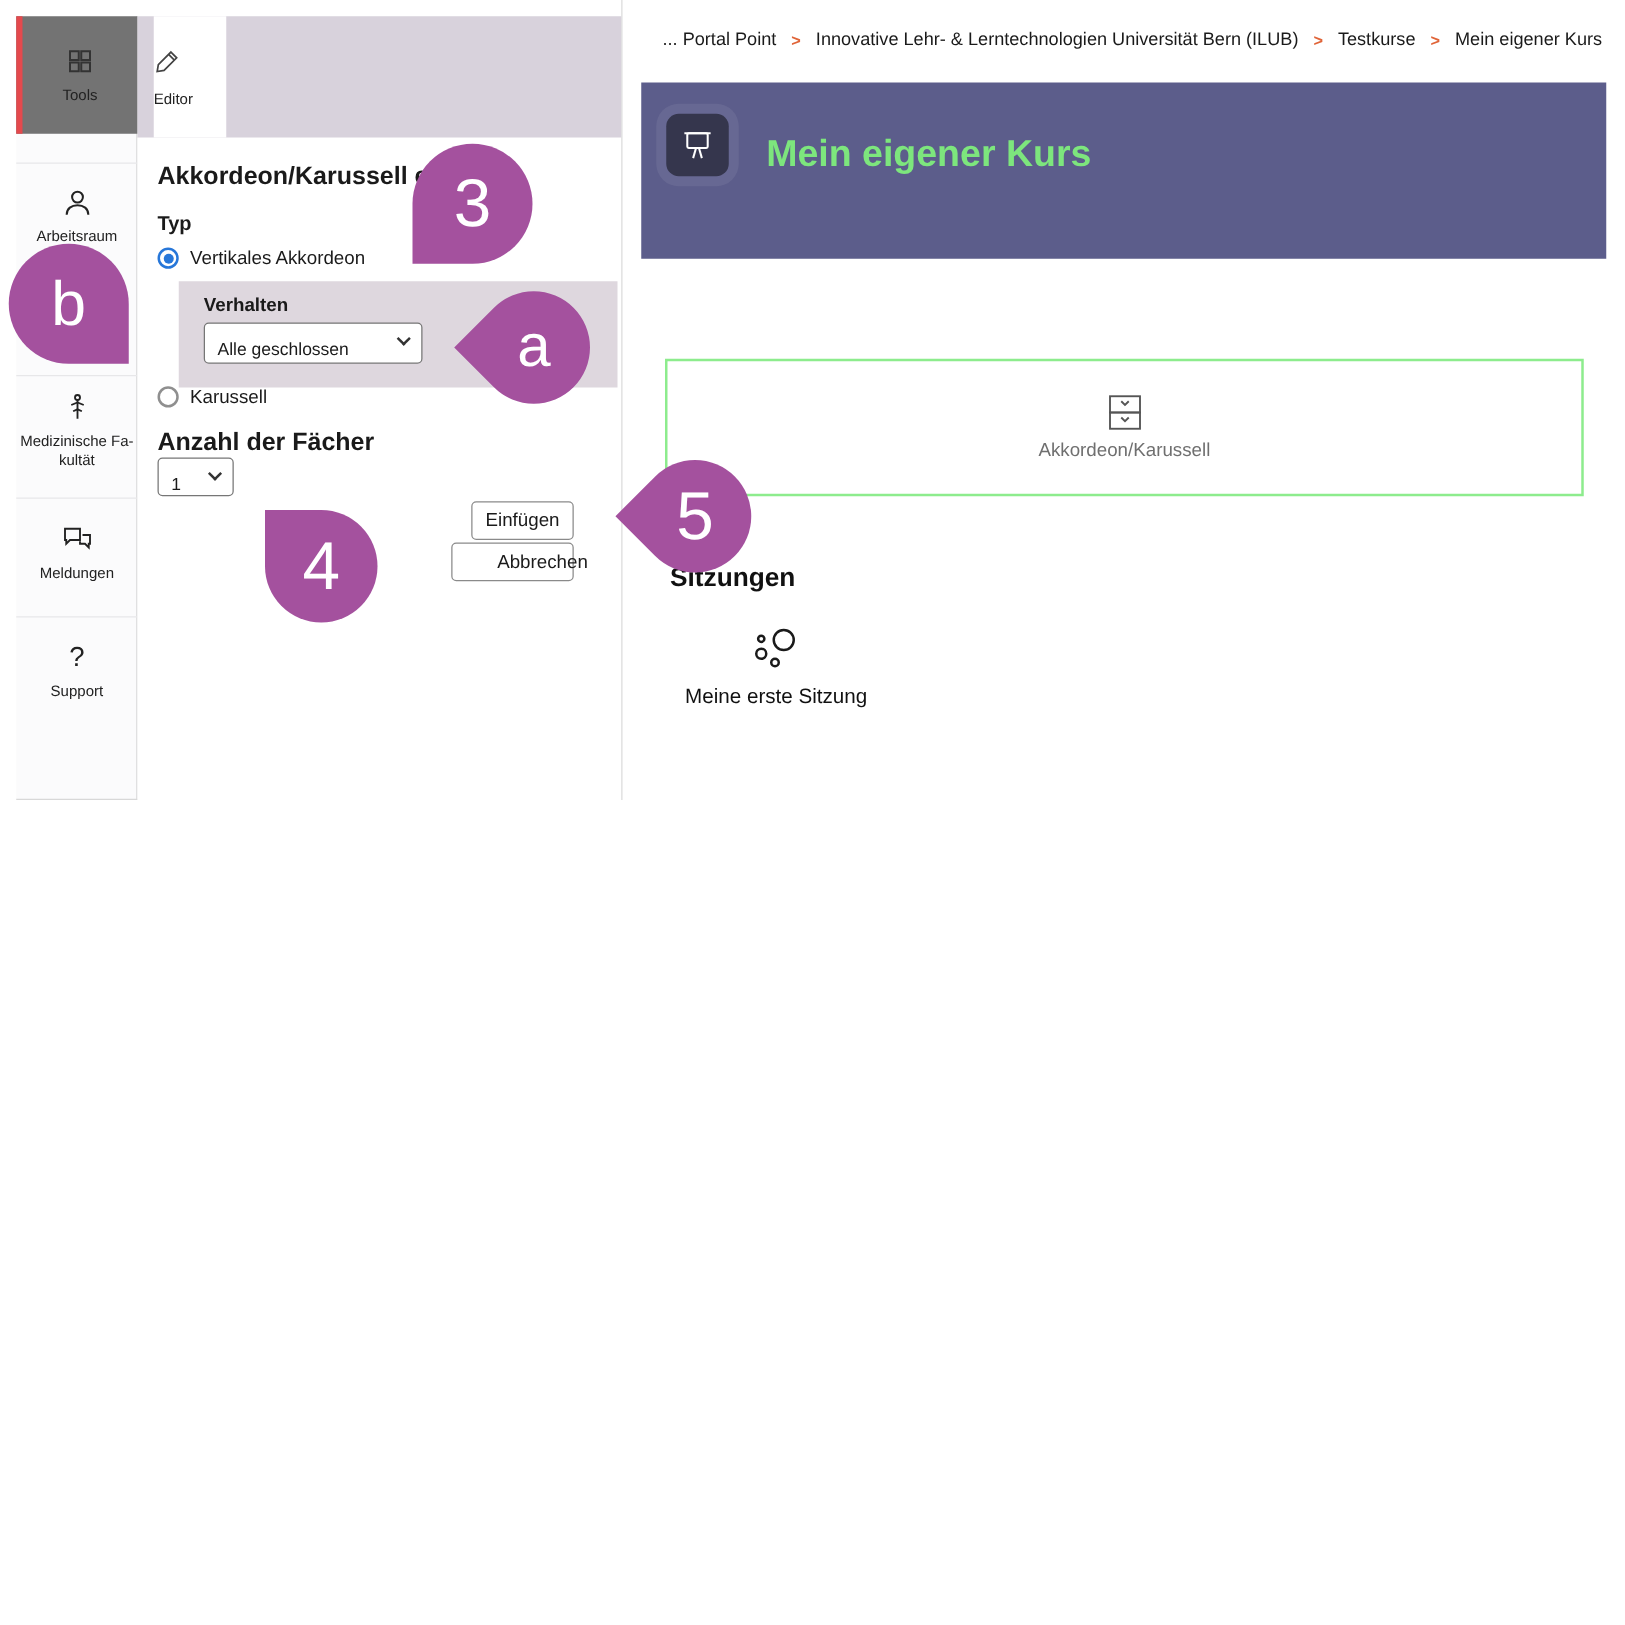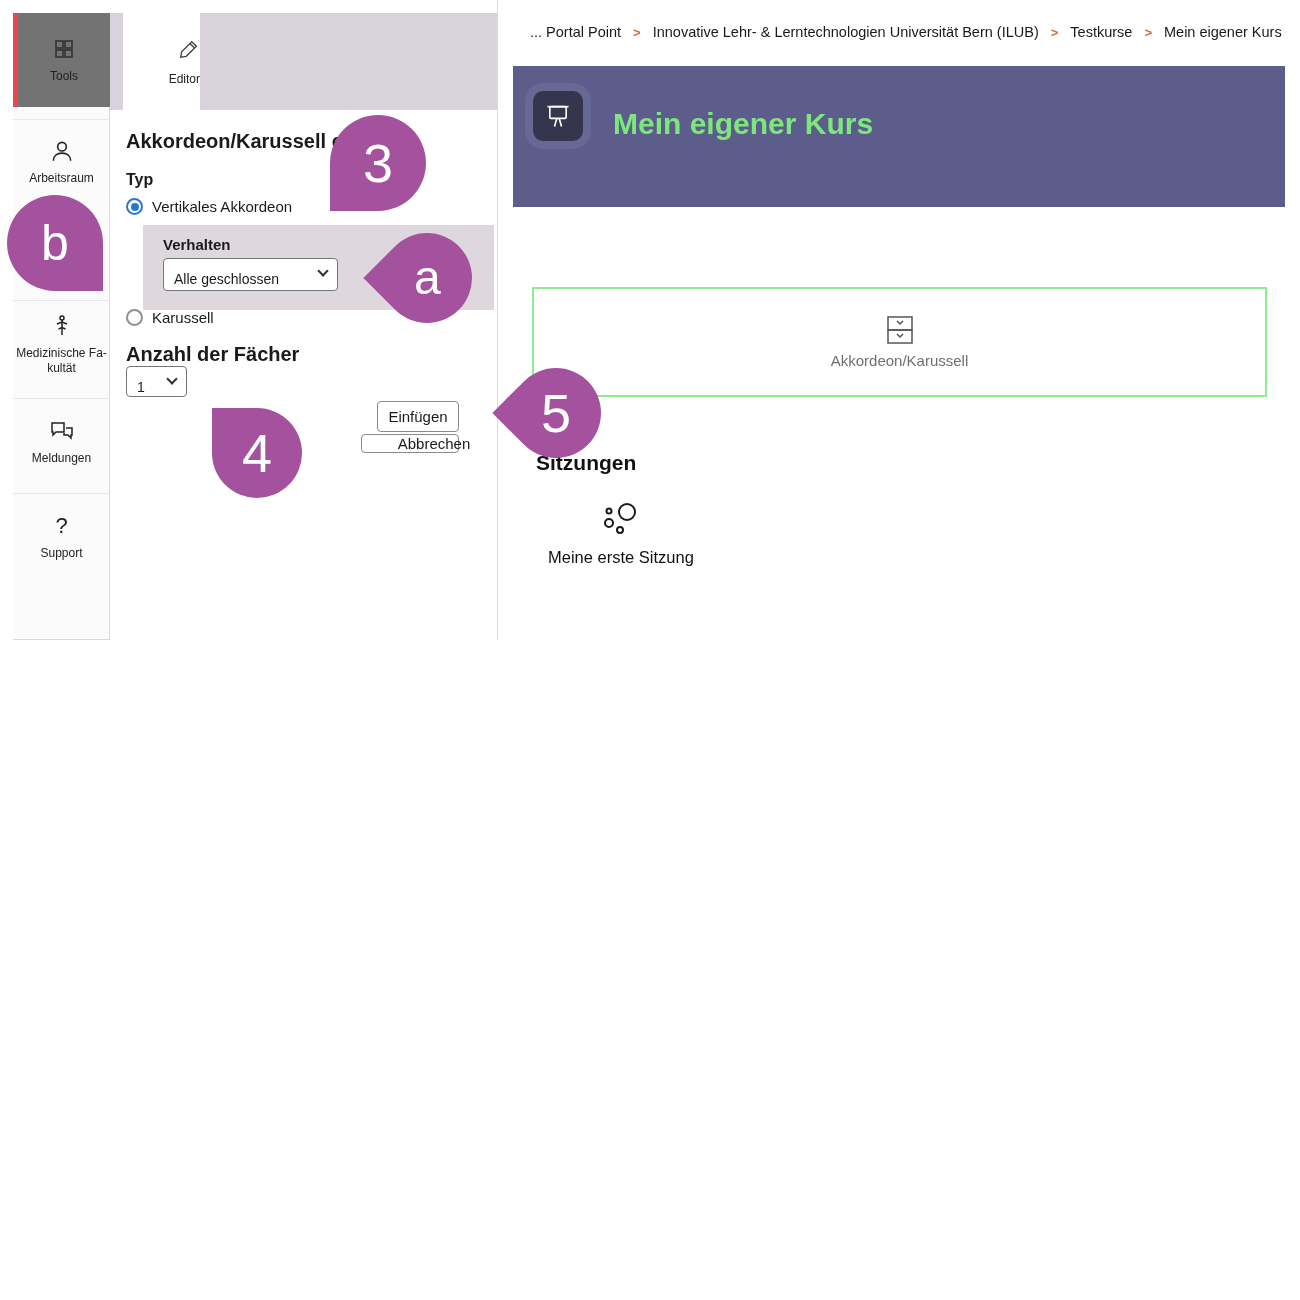--- a/index.html
+++ b/index.html
@@ -20,36 +20,36 @@
     border-bottom: 1px solid #d8d8d8;
   }
   .si {
     position: absolute; left: 0; width: 97px;
     display: flex; flex-direction: column; align-items: center; justify-content: center;
     gap: 7px; font-size: 12px; color: #222; text-align: center;
     border-top: 1px solid #e7e7e9; cursor: pointer;
   }
   .si-label { white-space: pre-line; line-height: 1.25; }
   .si-tools { top: 0; height: 94px; background: #737373; border-top: none; border-left: 5px solid #e4494d; }
-  .si-arbeitsraum { top: 106px;  height: 84px; }
+  .si-arbeitsraum { top: 117px;  height: 84px; }
   .si-medizin     { top: 287px; height: 88px; }
   .si-meldungen   { top: 385px; height: 86px; }
   .si-support     { top: 480px; height: 86px; }
   .si .icon { display: flex; align-items: center; justify-content: center; height: 26px; }
   .question-glyph { font-size: 22px; color: #222; font-weight: 400; }
 
   
   .editor-tabs {
     position: absolute; left: 110px; top: 13px; width: 387px; height: 97px;
     background: #d8d2dc; z-index: 1;
   }
   .editor-tab {
-    position: absolute; left: 13px; top: 0; width: 77px; height: 97px;
+    position: absolute; left: 13px; top: 0; width: 58px; height: 97px;
     background: #ffffff;
-    display: flex; flex-direction: column; align-items: flex-end; justify-content: center;
+    display: flex; flex-direction: column; align-items: flex-start; justify-content: center;
     gap: 12px; font-size: 12px; color: #222; cursor: pointer;
   }
   .editor-content { position: absolute; left: 110px; top: 110px; width: 387px; height: 530px; background: #fff; }
   .panel-title { position: absolute; left: 16px; top: 20px; font-size: 20px; font-weight: bold; white-space: nowrap; }
   .typ-label   { position: absolute; left: 16px; top: 61px; font-size: 16px; font-weight: bold; }
   .radio-row { position: absolute; display: flex; align-items: center; gap: 9px; font-size: 15px; }
   .radio-row1 { left: 16px; top: 88px; }
   .radio-row2 { left: 16px; top: 199px; }
   .radio { width: 17px; height: 17px; border-radius: 50%; position: relative; flex: 0 0 auto; }
   .radio.selected { border: 2px solid #2777d9; }
@@ -71,21 +71,21 @@
   .select-verhalten { position: absolute; left: 20px; top: 33px; width: 175px; height: 33px; }
   .anzahl-label { position: absolute; left: 16px; top: 233px; font-size: 20px; font-weight: bold; text-align: center; }
   .select-anzahl { position: absolute; left: 16px; top: 256px; width: 61px; height: 31px; }
   .chev { width: 8px; height: 8px; border-right: 2px solid #333; border-bottom: 2px solid #333;
           transform: rotate(45deg); margin-top: -4px; flex: 0 0 auto; }
   .btn {
     position: absolute; display: flex; align-items: center; justify-content: center;
     border: 1px solid #8a8a8a; border-radius: 4px; background: #fff; font-size: 15px; cursor: pointer;
   }
   .btn-einfuegen { left: 267px; top: 291px; width: 82px; height: 31px; }
-  .btn-abbrechen { left: 251px; top: 324px; width: 98px; height: 19px; padding-left: 48px; }
+  .btn-abbrechen { left: 251px; top: 324px; width: 98px; height: 31px; padding-left: 48px; }
 
   .divider-v { position: absolute; left: 497px; top: 0; width: 1px; height: 640px; background: #dcdcdc; }
 
   
   .breadcrumb {
     position: absolute; left: 530px; top: 24px; width: 766px;
     display: flex; align-items: center; gap: 12px;
     font-size: 14.5px; color: #1a1a1a; white-space: nowrap;
   }
   .crumb { cursor: pointer; }

